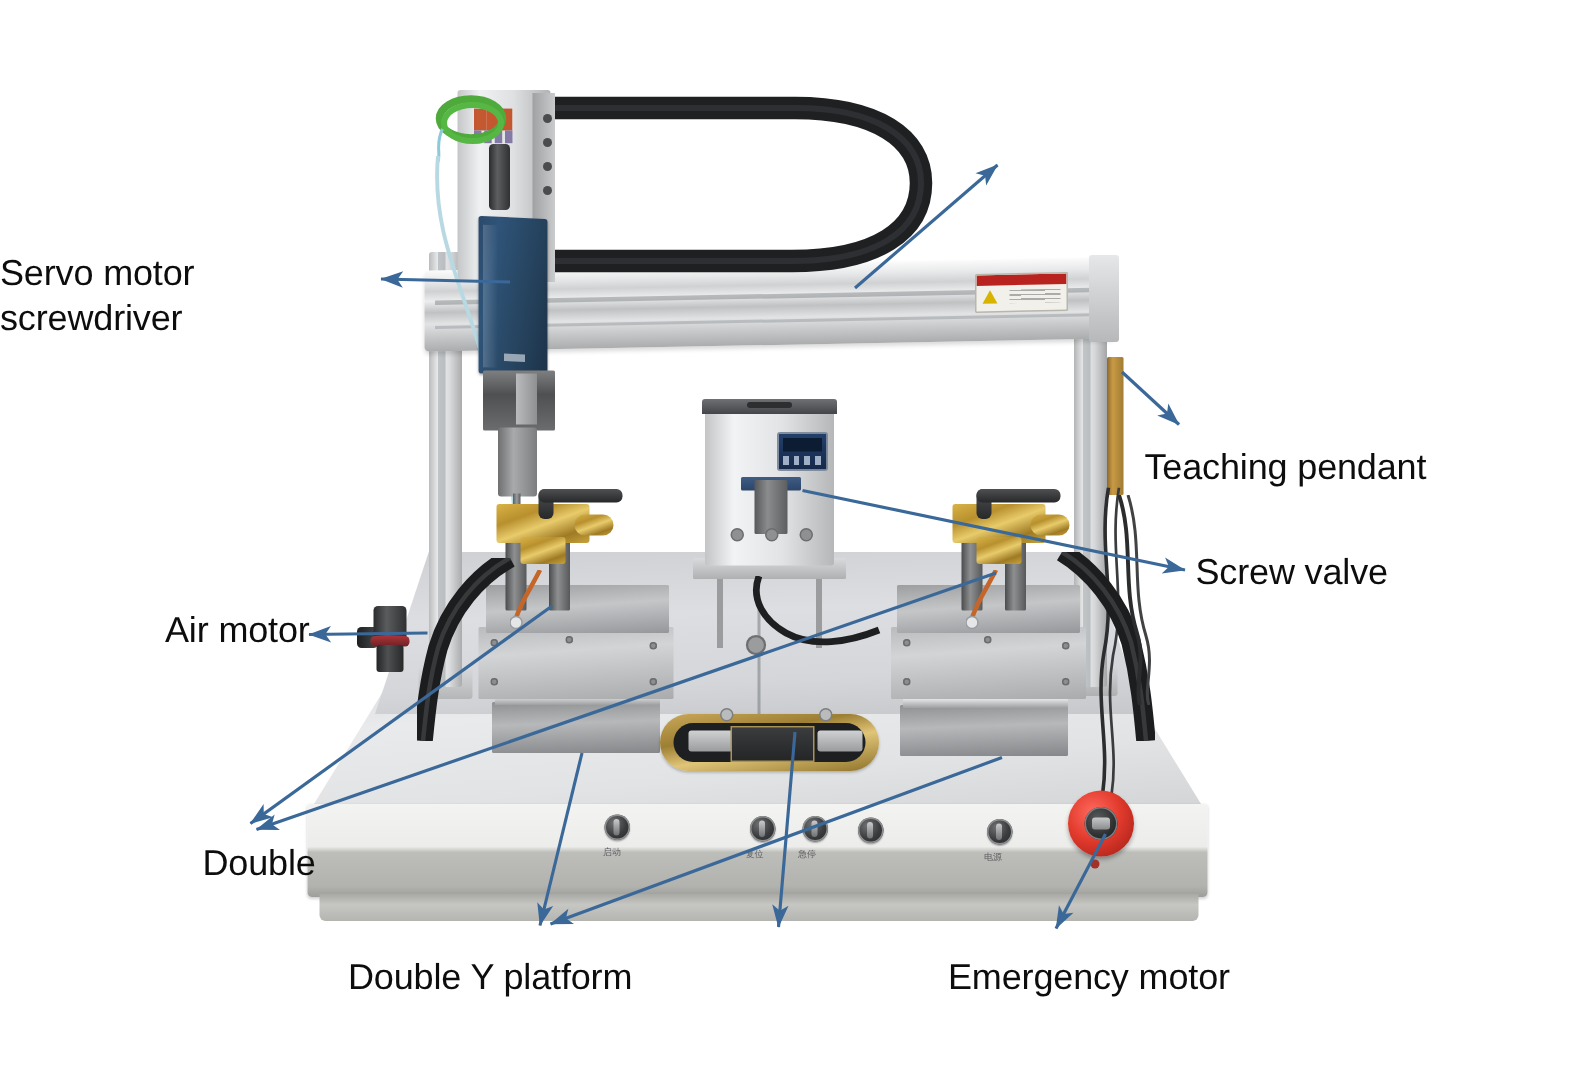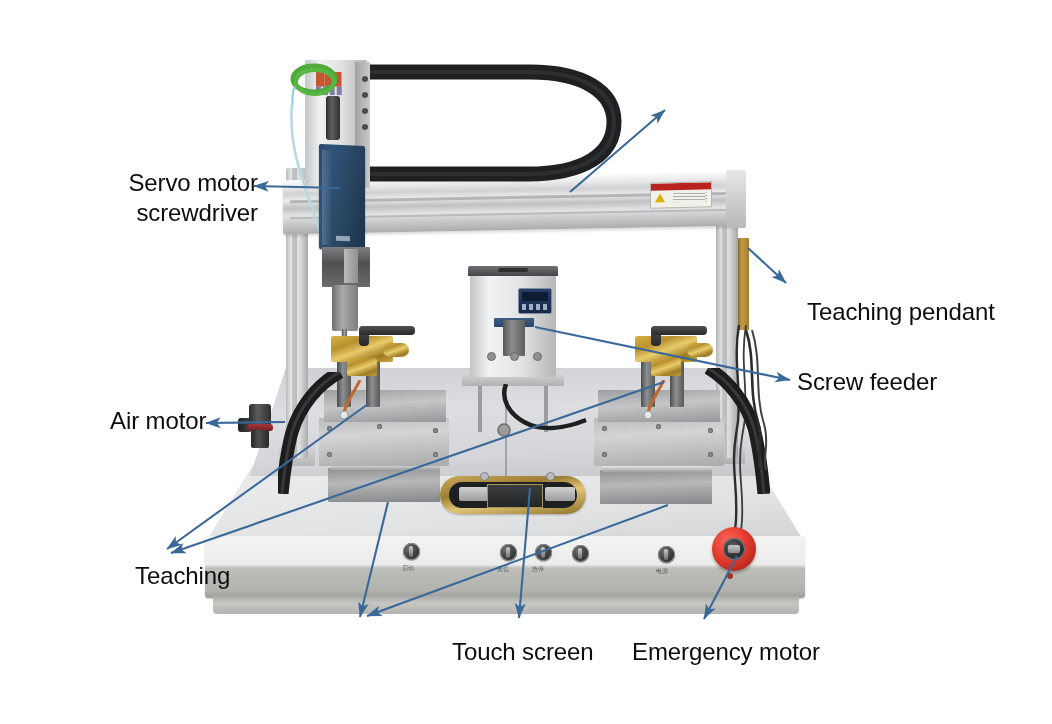--- a/index.html
+++ b/index.html
@@ -22,21 +22,21 @@
   
   .label {
     position: absolute;
     color: #0d0d0d;
     font-family: "Liberation Sans", sans-serif;
     font-size: 24px;
     line-height: 30px;
     white-space: pre;
     letter-spacing: -0.1px;
   }
-  .label.right  { text-align: right; }
+  .label.right  { text-align: left; }
 
   
   #arrows, #photo {
     position: absolute;
     left: 0; top: 0;
     width: 1052px;
     height: 724px;
   }
   #arrows { pointer-events: none; }
 
@@ -593,26 +593,26 @@
       <line x1="668" y1="505" x2="367" y2="616"></line>
       <line x1="530" y1="488" x2="519" y2="618"></line>
       <line x1="737" y1="556" x2="704" y2="619"></line>
     </g>
   </svg>
 
 
   <div class="label right" style="left:0px; top:168px; width:258px;">Servo motor
 screwdriver</div>
 
-  <div class="label" style="left:763px; top:297px;margin-left:44px;">Teaching pendant</div>
-
-  <div class="label" style="left:797px; top:367px;">Screw feeder</div>
+  <div class="label" style="left:763px; top:297px;">Teaching pendant</div>
+
+  <div class="label" style="left:797px; top:367px;">Screw valve</div>
 
   <div class="label" style="left:110px; top:406px;">Air motor</div>
 
-  <div class="label" style="left:135px; top:561px;">Teaching</div>
-
-
-  <div class="label" style="left:452px; top:637px;">Touch screen</div>
+  <div class="label" style="left:135px; top:561px;">Double</div>
+
+  <div class="label" style="left:232px; top:637px;">Double Y platform</div>
+
 
   <div class="label" style="left:632px; top:637px;">Emergency motor</div>
 
 </div>
 
 </body></html>

